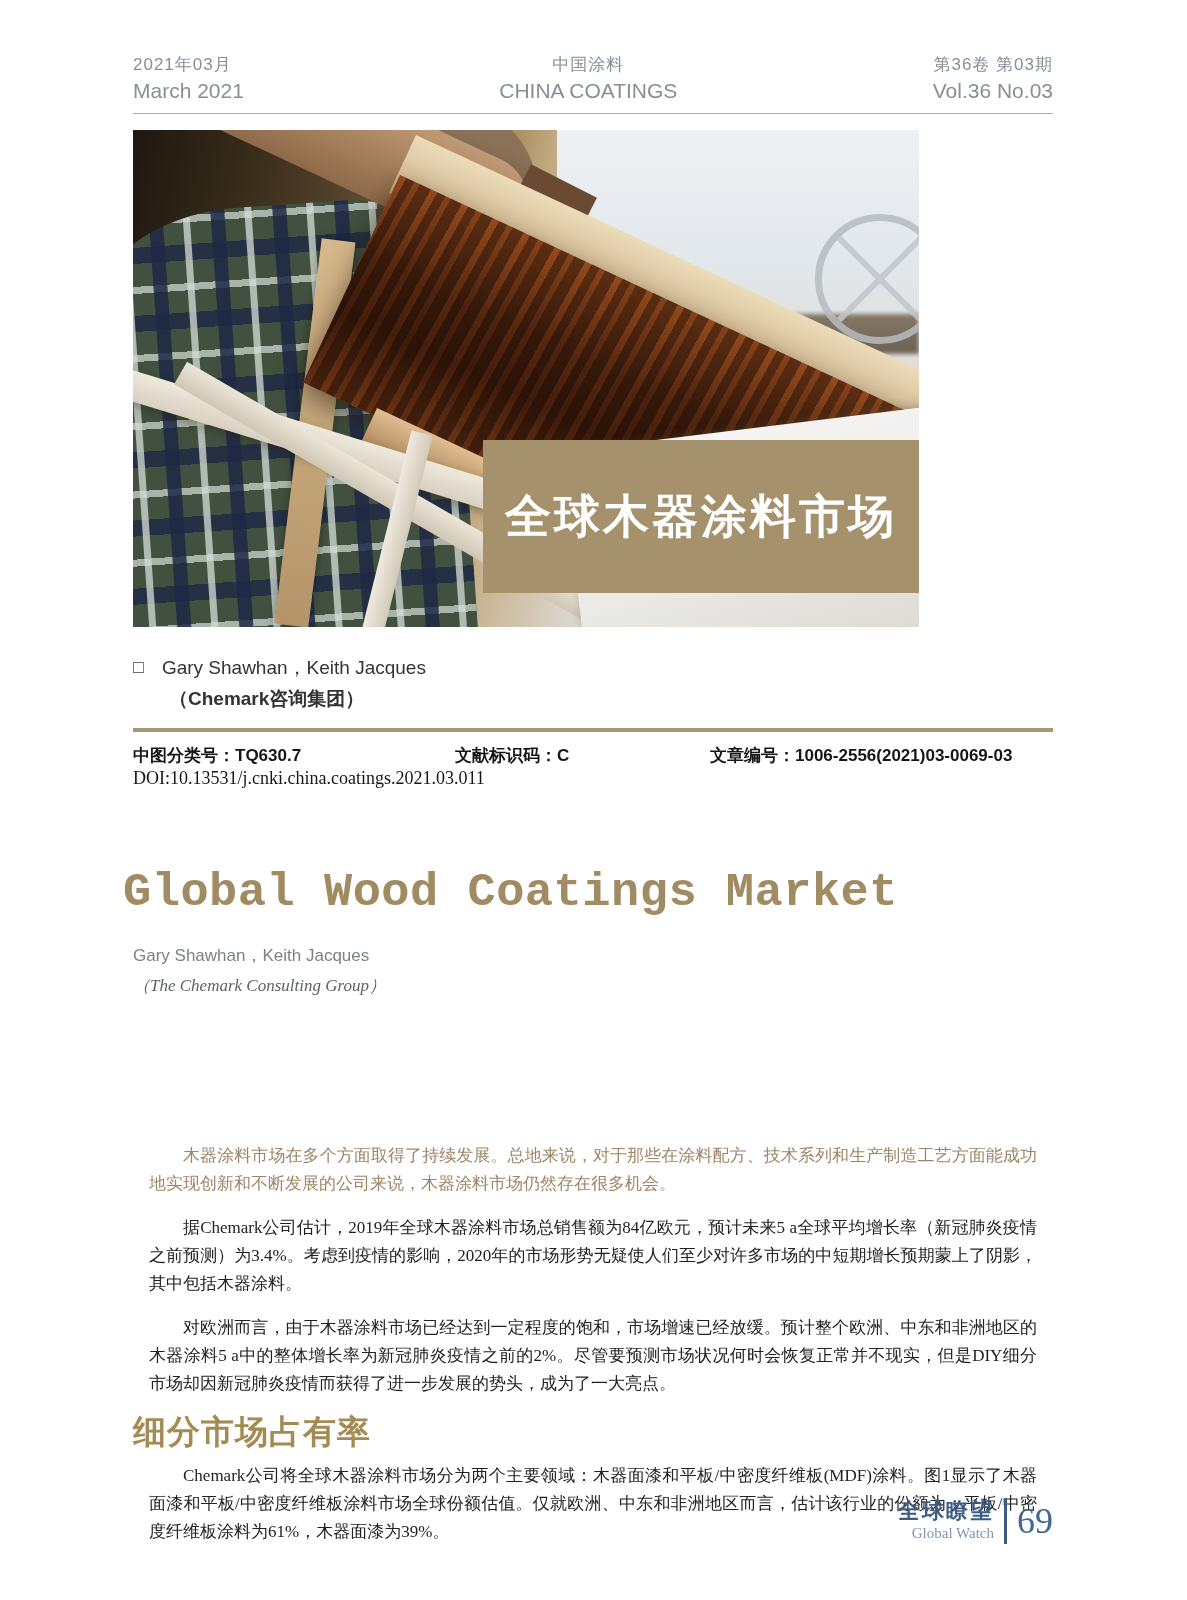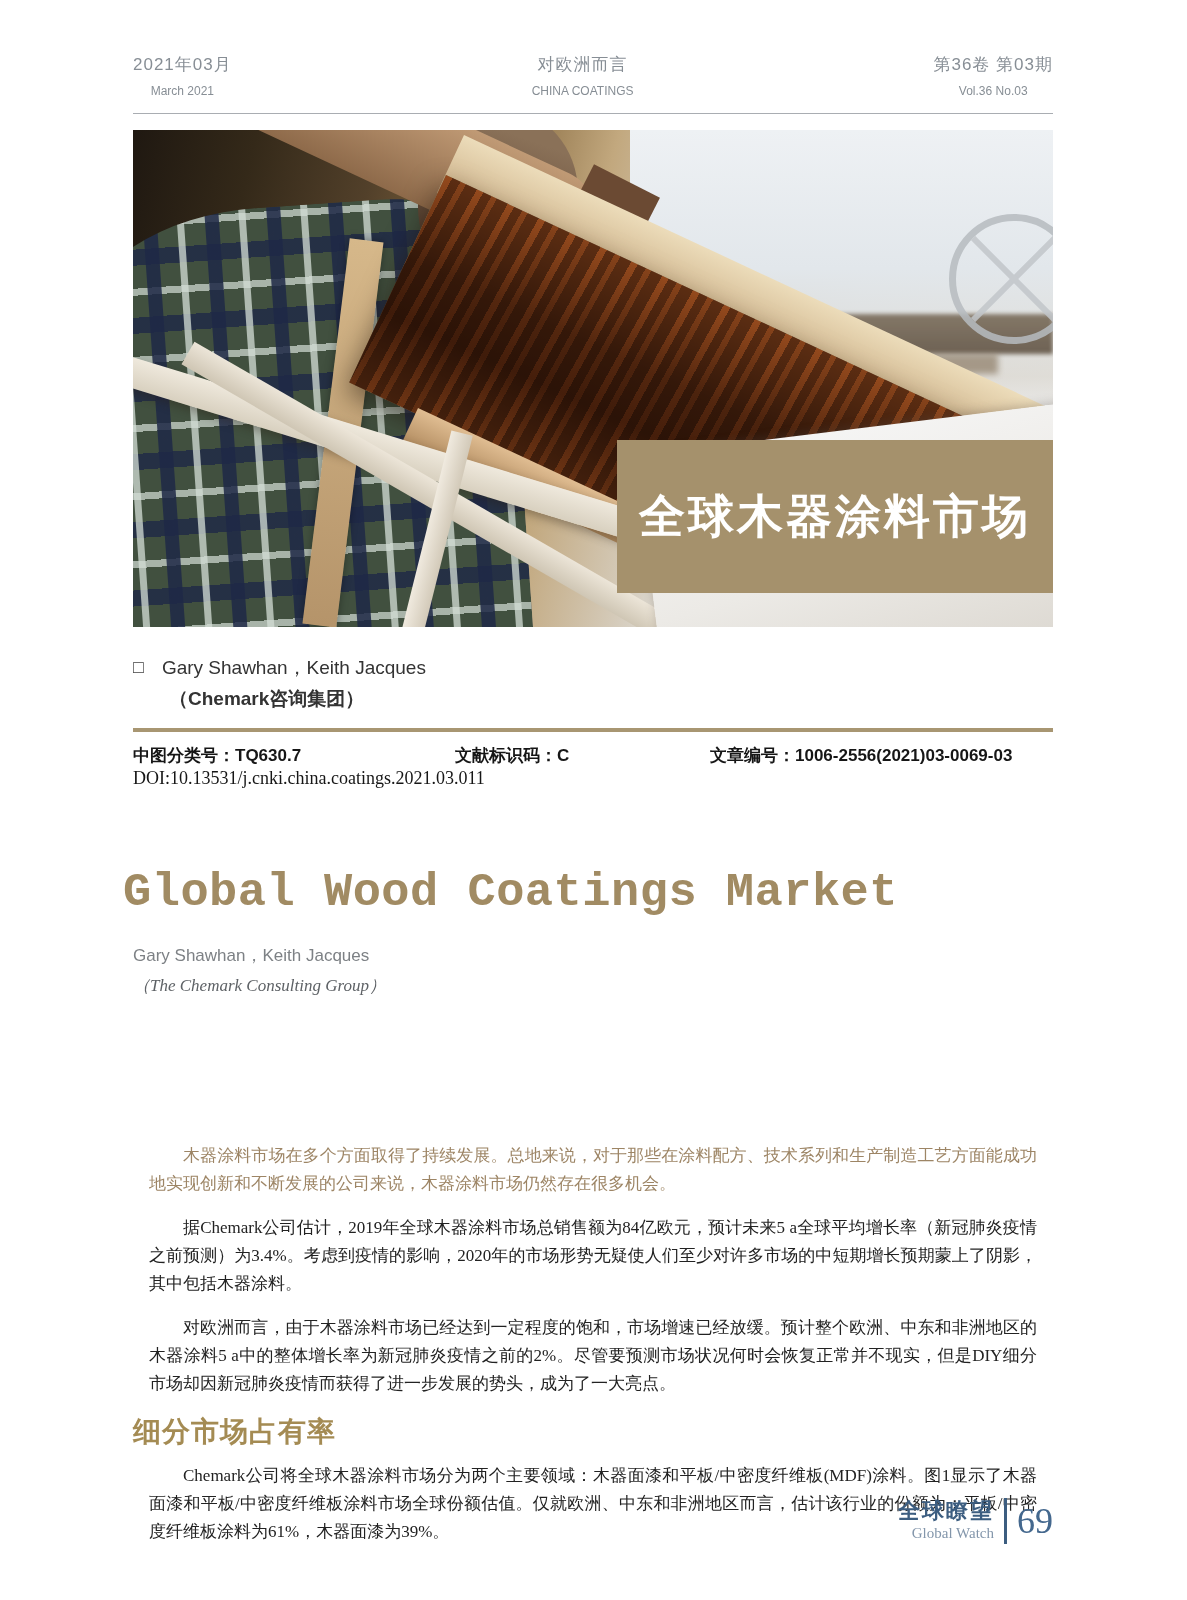--- a/index.html
+++ b/index.html
@@ -4,27 +4,27 @@
 <style>
   html,body{margin:0;padding:0;background:#ffffff;}
   .page{
     position:relative;width:1187px;height:1600px;background:#ffffff;
     font-family:"Liberation Sans","DejaVu Sans",sans-serif;overflow:hidden;
   }
   
   .header{position:absolute;left:133px;top:52px;width:920px;display:flex;justify-content:space-between;color:#878e95;}
   .hdr-col{line-height:26px;}
   .hdr-zh{font-size:17px;letter-spacing:1px;}
-  .hdr-en{font-size:12px;text-align:center;}
+  .hdr-en{font-size:21px;text-align:center;}
   .hdr-center{text-align:center;}
   .hdr-right{text-align:right;}
   .header-rule{position:absolute;left:133px;top:113px;width:920px;height:1px;background:#a9adb2;}
 
   
-  .hero{position:absolute;left:133px;top:130px;width:920px;height:497px;overflow:hidden;
+  .hero{position:absolute;left:133px;top:130px;width:786px;height:497px;overflow:hidden;
     background:linear-gradient(103deg,#1f1811 0%,#342919 12%,#52402a 24%,#86693f 36%,#c2a87e 47%,#d9d3c8 60%,#eceef0 74%,#f4f5f6 100%);}
   .hero *{position:absolute;}
   .ph-window{right:0;top:0;width:46%;height:62%;
     background:linear-gradient(180deg,#eef1f4 0%,#e2e7eb 45%,rgba(210,205,195,.6) 80%,rgba(210,205,195,0) 100%);}
   .ph-shelf{right:0;top:37%;width:42%;height:8%;background:linear-gradient(180deg,#756653,#5a4c3c);filter:blur(2px);opacity:.85;}
   .ph-shelf2{right:6%;top:45%;width:30%;height:4%;background:#8d7c66;filter:blur(3px);opacity:.7;}
   .ph-wheel{right:-26px;top:84px;width:116px;height:116px;border:7px solid #b7bcc0;border-radius:50%;opacity:.85;background:transparent;}
   .ph-wheel::before,.ph-wheel::after{content:"";position:absolute;left:50%;top:0;width:6px;height:100%;background:#c2c6ca;transform-origin:center;}
   .ph-wheel::before{transform:translateX(-50%) rotate(45deg);}
   .ph-wheel::after{transform:translateX(-50%) rotate(-45deg);}
@@ -81,42 +81,42 @@
   .affil-en{position:absolute;left:133px;top:974px;font-family:"Liberation Serif","DejaVu Serif",serif;
     font-style:italic;font-size:17px;color:#5e6266;}
 
   
   .body-flow{position:absolute;left:133px;top:1126px;width:920px;
     font-family:"Liberation Serif","DejaVu Serif",serif;font-size:17px;line-height:28px;color:#222;text-align:justify;}
   .body-flow p{margin:16px;text-indent:2em;}
   .lead{color:#9d8565;}
   .para-first{margin-top:14px !important;}
   .section-heading{margin:20px 0 10px 0;font-family:"Liberation Sans","DejaVu Sans",sans-serif;
-    font-size:28px;font-weight:bold;color:#a48b53;letter-spacing:1px;text-indent:0;}
+    font-size:33px;font-weight:bold;color:#a48b53;letter-spacing:1px;text-indent:0;}
 
   
   .footer{position:absolute;right:134px;top:1498px;display:flex;align-items:center;}
   .footer-labels{text-align:right;margin-right:10px;}
   .footer-zh{font-size:22px;font-weight:bold;color:#3c5d80;letter-spacing:2px;line-height:24px;}
   .footer-en{font-family:"Liberation Serif","DejaVu Serif",serif;font-size:15px;color:#8396ab;line-height:20px;}
   .footer-bar{width:3px;height:46px;background:#3c5d80;margin-right:10px;}
   .footer-page{font-family:"Liberation Serif","DejaVu Serif",serif;font-size:36px;color:#44688e;}
 </style>
 </head>
 <body>
 
 <div class="page">
 
   <div class="header">
     <div class="hdr-col">
       <div class="hdr-zh">2021年03月</div>
       <div class="hdr-en">March 2021</div>
     </div>
     <div class="hdr-col hdr-center">
-      <div class="hdr-zh">对欧洲而言</div>
+      <div class="hdr-zh">中国涂料</div>
       <div class="hdr-en">CHINA COATINGS</div>
     </div>
     <div class="hdr-col hdr-right">
       <div class="hdr-zh">第36卷 第03期</div>
       <div class="hdr-en">Vol.36 No.03</div>
     </div>
   </div>
   <div class="header-rule"></div>
 
   <div class="hero">

